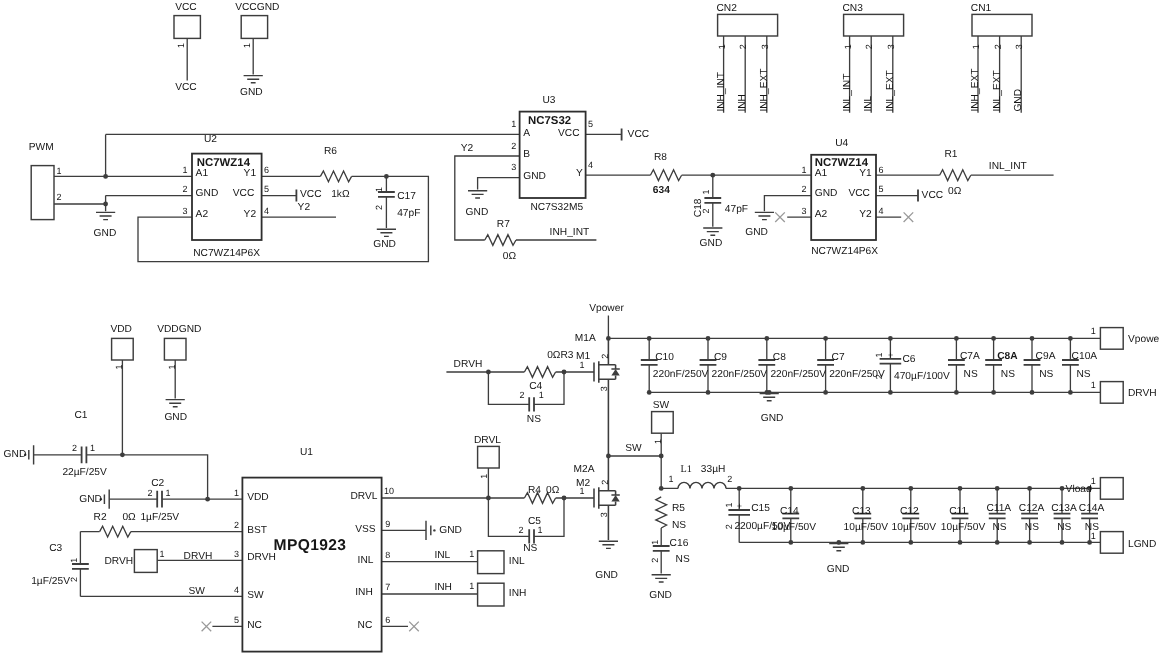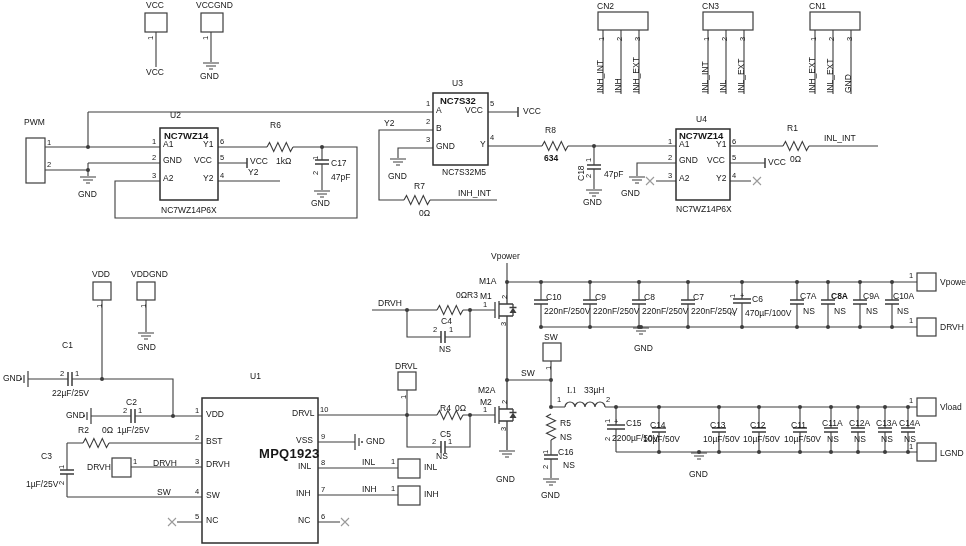--- a/index.html
+++ b/index.html
@@ -325,21 +325,21 @@
       <span class="lb" style="left: 102px; top: 426px;">0Ω</span>
       <span class="lb" style="left: 41px; top: 452px;">C3</span>
       <span class="lb v" style="left: 58px; top: 469px;">1</span>
       <span class="lb v" style="left: 58px; top: 485px;">2</span>
       <span class="lb" style="left: 26px; top: 480px;">1µF/25V</span>
       <span class="lb" style="left: 87px; top: 463px;">DRVH</span>
       <span class="lb s" style="left: 133px; top: 458px;">1</span>
       <span class="lb" style="left: 153px; top: 459px;">DRVH</span>
       <span class="lb" style="left: 157px; top: 488px;">SW</span>
       <span class="lb" style="left: 250px; top: 372px;">U1</span>
-      <span class="lb B" style="left: 228px; top: 447px; margin-left: 31px;">MPQ1923</span>
+      <span class="lb B" style="left: 228px; top: 447px;">MPQ1923</span>
       <span class="lb" style="left: 206px; top: 410px;">VDD</span>
       <span class="lb" style="left: 206px; top: 437px;">BST</span>
       <span class="lb" style="left: 206px; top: 460px;">DRVH</span>
       <span class="lb" style="left: 206px; top: 491px;">SW</span>
       <span class="lb" style="left: 206px; top: 516px;">NC</span>
       <span class="lb" style="left: 292px; top: 409px;">DRVL</span>
       <span class="lb" style="left: 296px; top: 436px;">VSS</span>
       <span class="lb" style="left: 298px; top: 462px;">INL</span>
       <span class="lb" style="left: 296px; top: 489px;">INH</span>
       <span class="lb" style="left: 298px; top: 516px;">NC</span>
@@ -443,17 +443,17 @@
       <span class="lb" style="left: 822px; top: 419px;">C11A</span>
       <span class="lb" style="left: 827px; top: 435px;">NS</span>
       <span class="lb" style="left: 849px; top: 419px;">C12A</span>
       <span class="lb" style="left: 854px; top: 435px;">NS</span>
       <span class="lb" style="left: 876px; top: 419px;">C13A</span>
       <span class="lb" style="left: 881px; top: 435px;">NS</span>
       <span class="lb" style="left: 899px; top: 419px;">C14A</span>
       <span class="lb" style="left: 904px; top: 435px;">NS</span>
       <span class="lb" style="left: 689px; top: 470px;">GND</span>
       <span class="lb s" style="left: 909px; top: 397px;">1</span>
-      <span class="lb" style="left: 940px; top: 403px;">Vload</span>
+      <span class="lb" style="left: 888px; top: 403px;">Vload</span>
       <span class="lb s" style="left: 909px; top: 443px;">1</span>
       <span class="lb" style="left: 940px; top: 449px;">LGND</span>
     </div>
 </div>
 
 </body></html>

